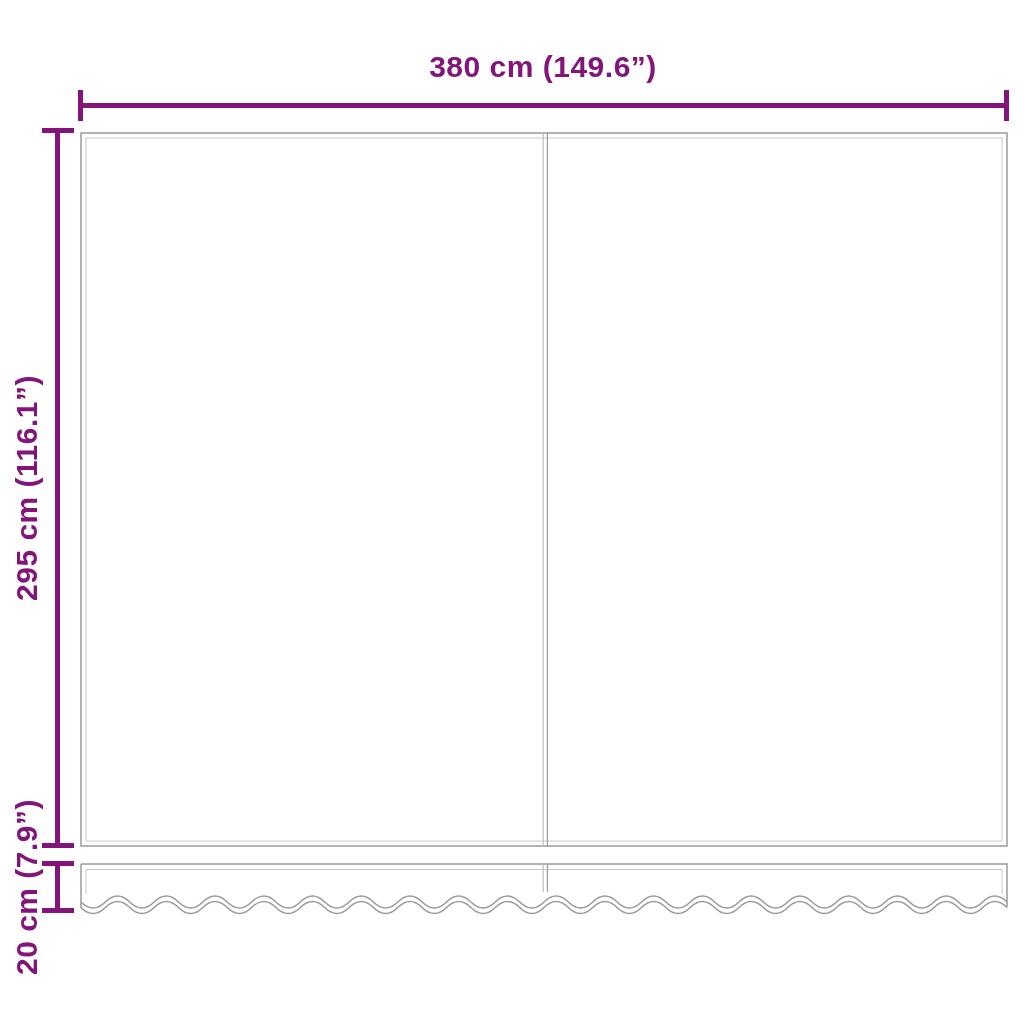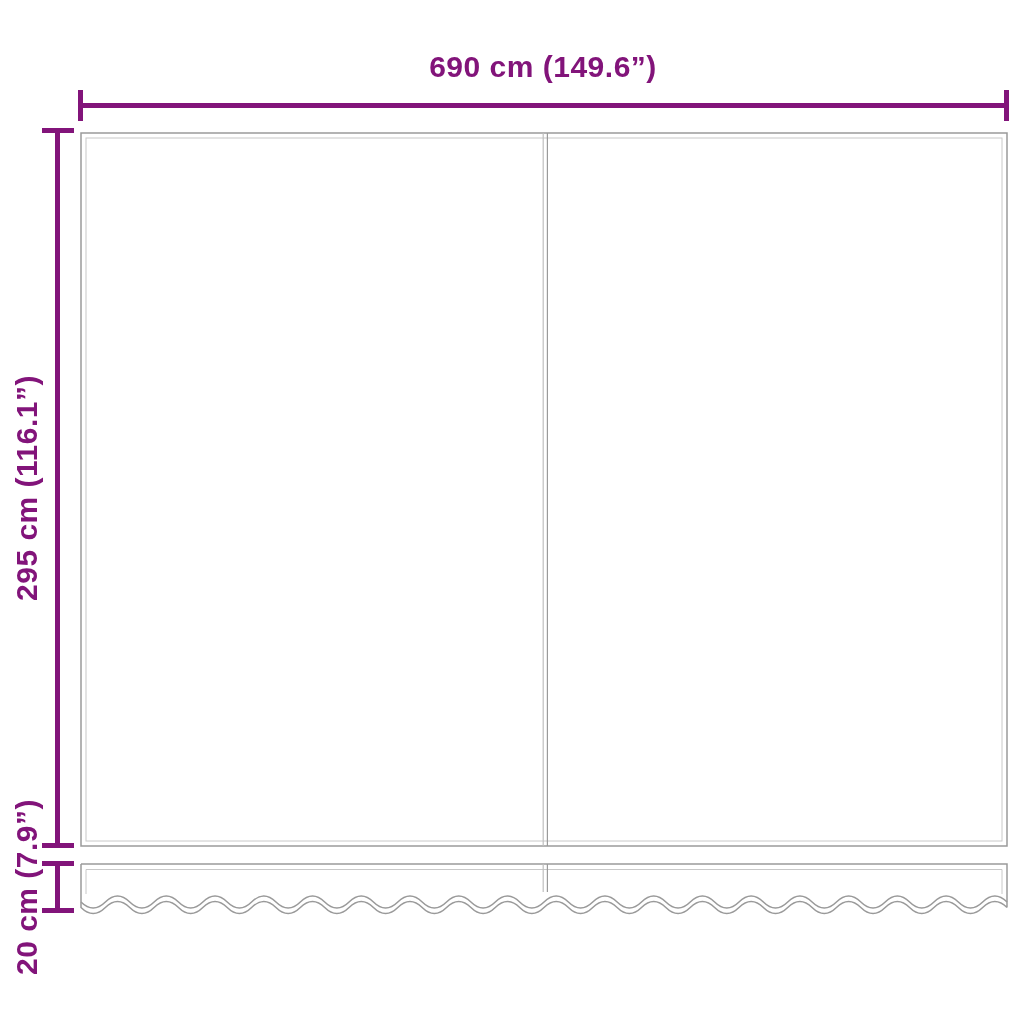--- a/index.html
+++ b/index.html
@@ -70,18 +70,18 @@
       <line x1="57.5" y1="130.5" x2="57.5" y2="845.5" class="dim"></line>
       <line x1="42" y1="130.5" x2="74" y2="130.5" class="dim"></line>
       <line x1="42" y1="845.5" x2="74" y2="845.5" class="dim"></line>
 
       <line x1="57.5" y1="863.5" x2="57.5" y2="910.5" class="dim"></line>
       <line x1="42" y1="863.5" x2="74" y2="863.5" class="dim"></line>
       <line x1="42" y1="910.5" x2="74" y2="910.5" class="dim"></line>
     </g>
   </svg>
 
-  <div class="dim-label" style="left:543px; top:67px;">690 cm (149.6”)</div>
+  <div class="dim-label" style="left:543px; top:67px;">380 cm (149.6”)</div>
 
   <div class="dim-label vertical" style="left:27px; top:488px;">295 cm (116.1”)</div>
 
   <div class="dim-label vertical" style="left:27px; top:887px;">20 cm (7.9”)</div>
 </div>
 
 </body></html>

